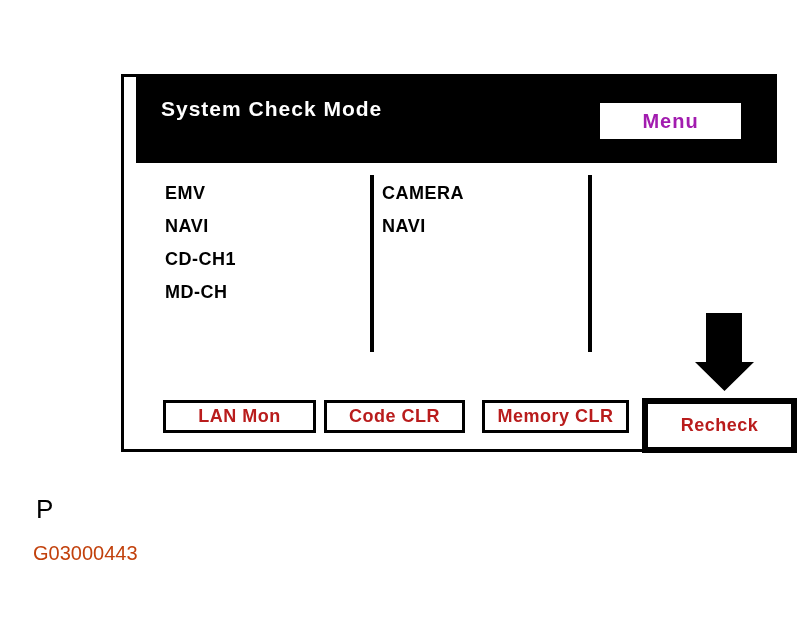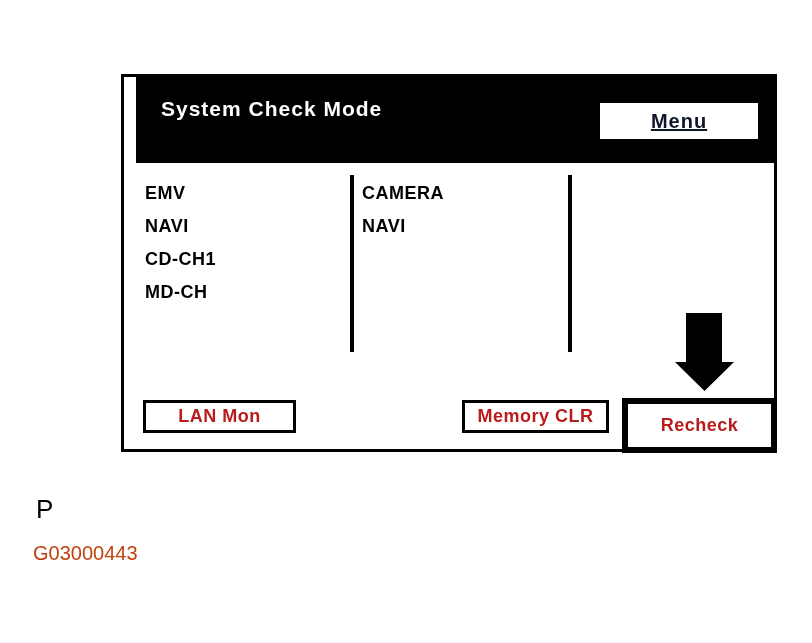--- a/index.html
+++ b/index.html
@@ -25,34 +25,34 @@
     left: 25px; top: 20px;
     color: #ffffff;
     font-size: 21px;
     font-weight: bold;
     letter-spacing: 1px;
     white-space: nowrap;
   }
   .menu-btn {
     position: absolute;
     left: 464px; top: 26px;
-    width: 158px; height: 36px;
+    width: 141px; height: 36px;
     background: #ffffff;
-    color: #0f172a;
+    color: #a21caf;
     display: flex; align-items: center; justify-content: center;
     font-size: 20px; font-weight: bold;
     letter-spacing: 1px;
     cursor: pointer;
-    text-decoration: underline;
   }
 
   .screen-content {
     position: relative;
     width: 100%; height: 286px;
     background: #ffffff;
+    margin-left: 20px;
   }
 
   .device-col {
     position: absolute;
     top: 14px;
     list-style: none;
   }
   .device-col li {
     font-size: 18px;
     font-weight: bold;
@@ -140,20 +140,21 @@
     <ul class="device-col col-2">
       <li>CAMERA</li>
       <li>NAVI</li>
     </ul>
 
     <div class="vdivider vd-2"></div>
 
     <div class="down-arrow"></div>
 
     <div class="soft-btn btn-lan">LAN Mon</div>
+    <div class="soft-btn btn-code">Code CLR</div>
     <div class="soft-btn btn-memory">Memory CLR</div>
     <div class="soft-btn btn-recheck">Recheck</div>
 
   </div>
 </div>
 
 <div class="fig-panel-label">P</div>
 
 <div class="fig-id">G03000443</div>
 

